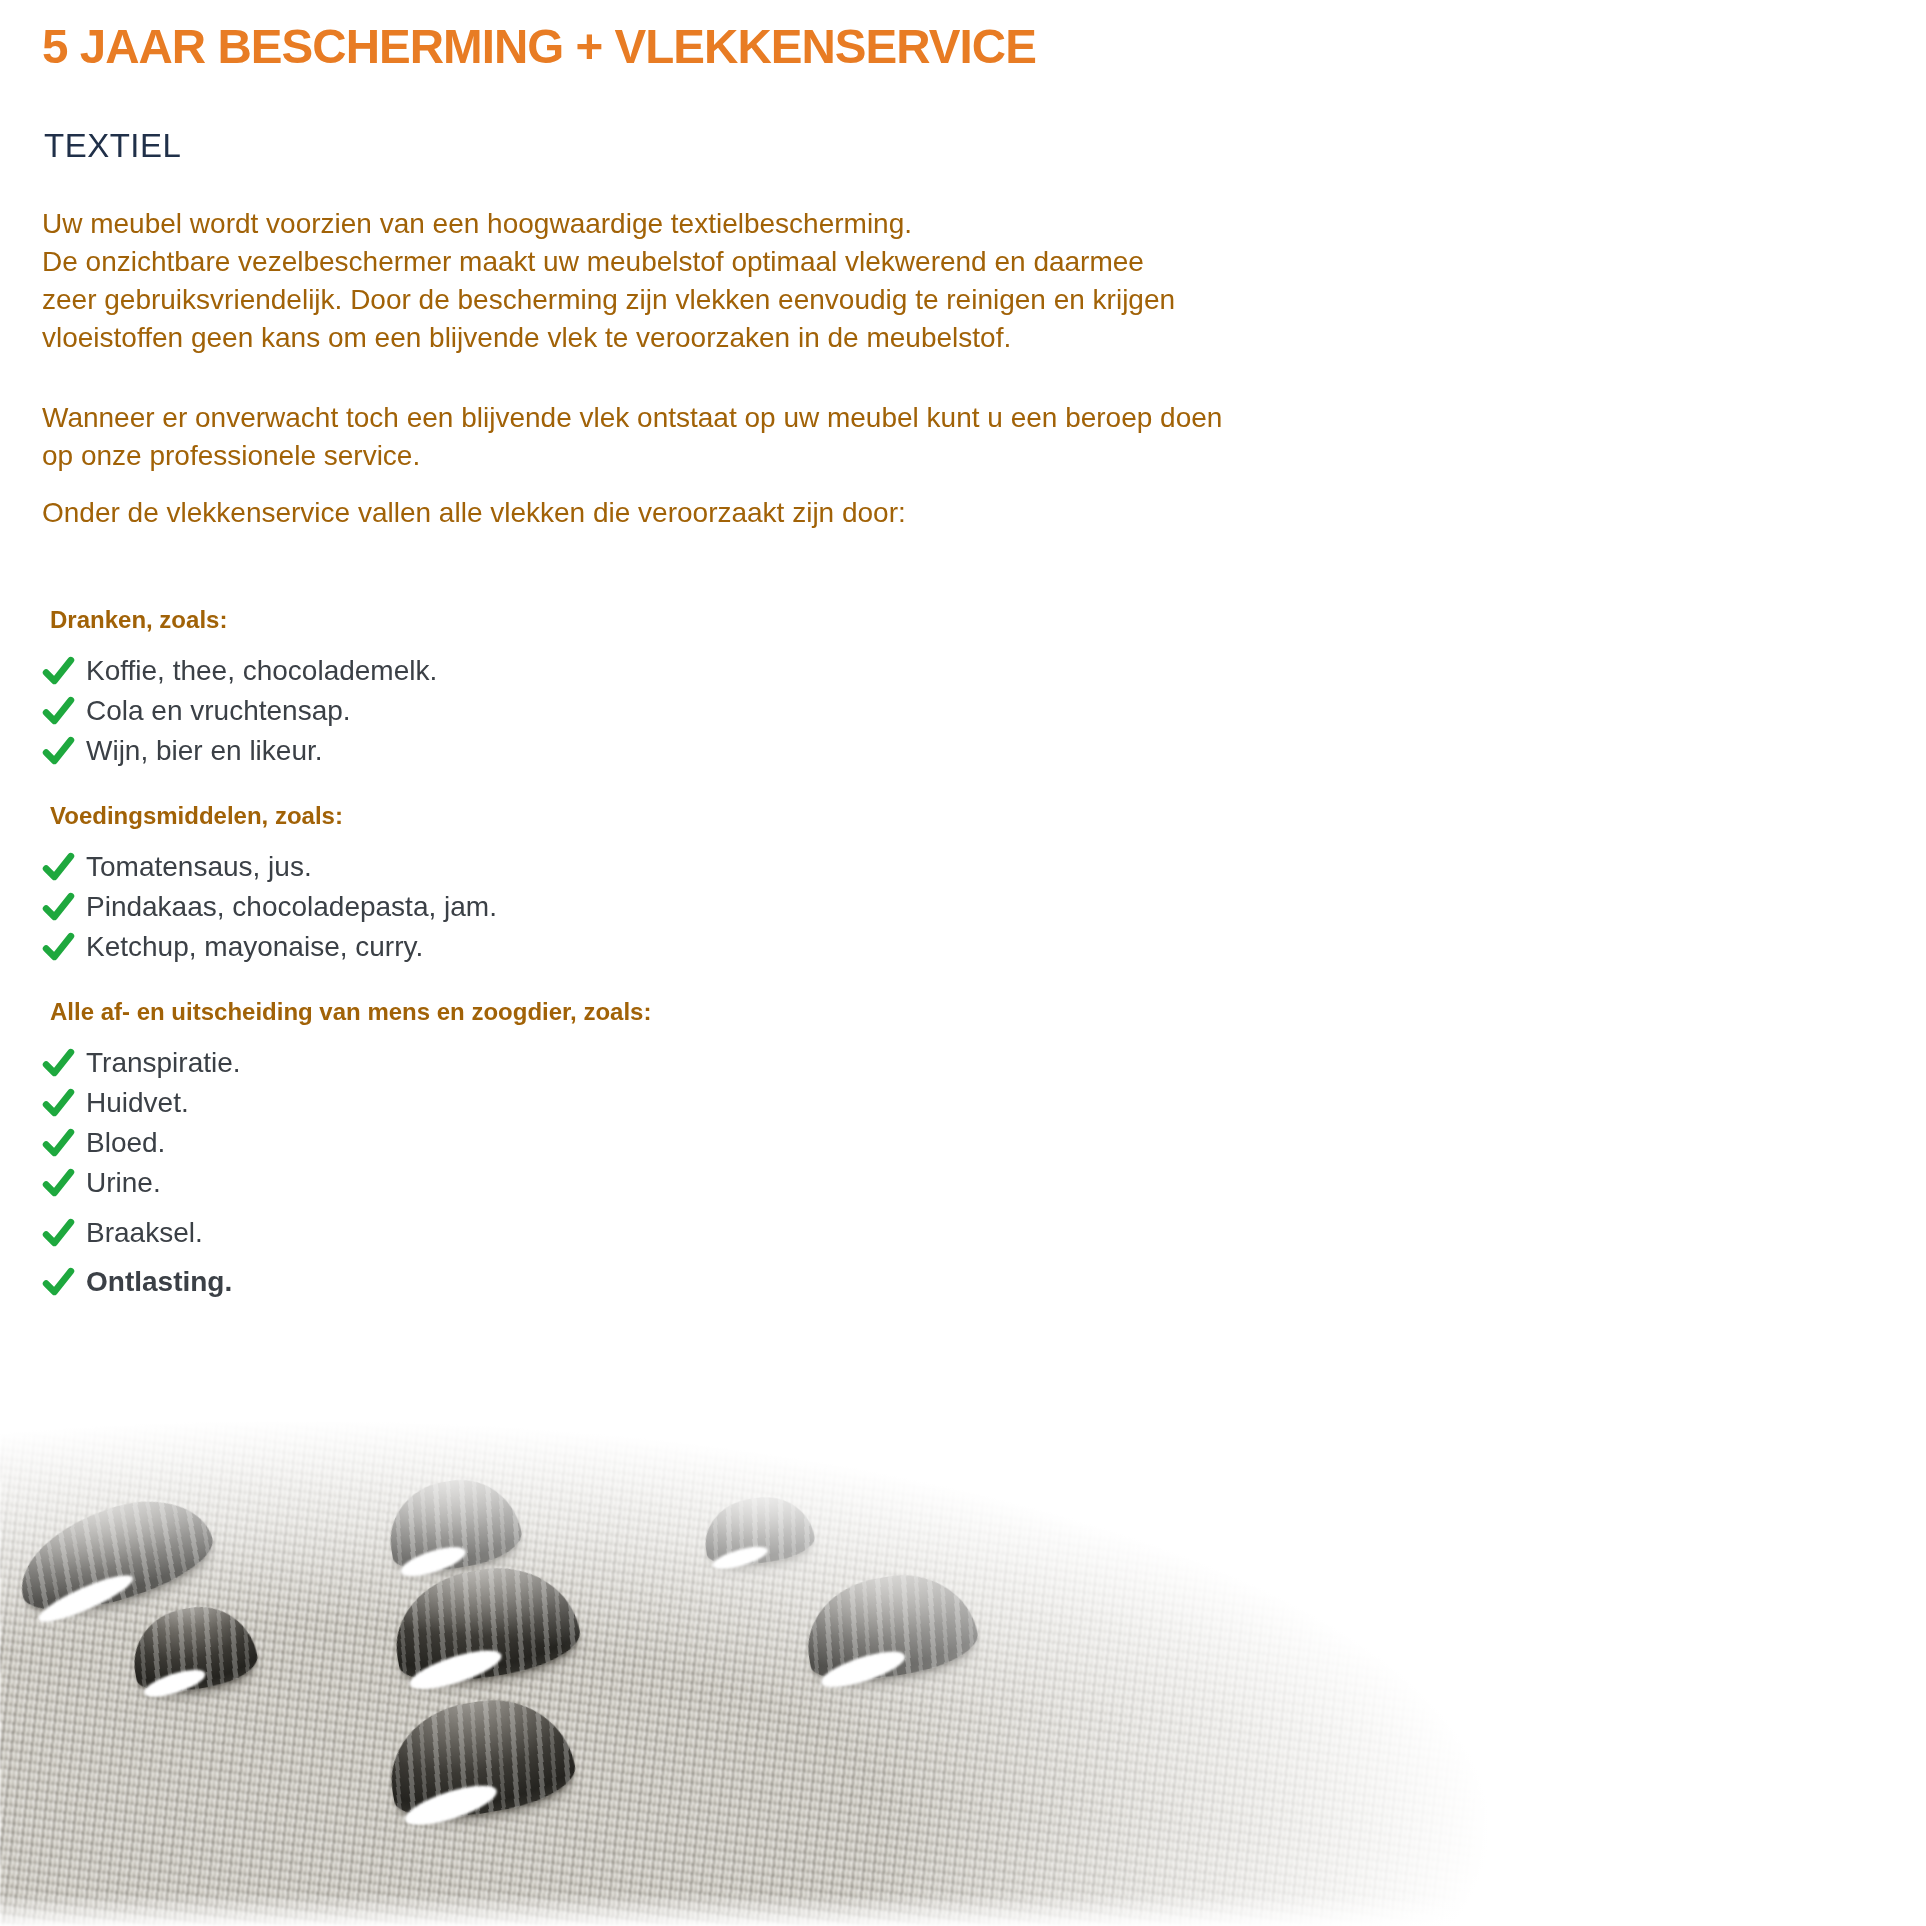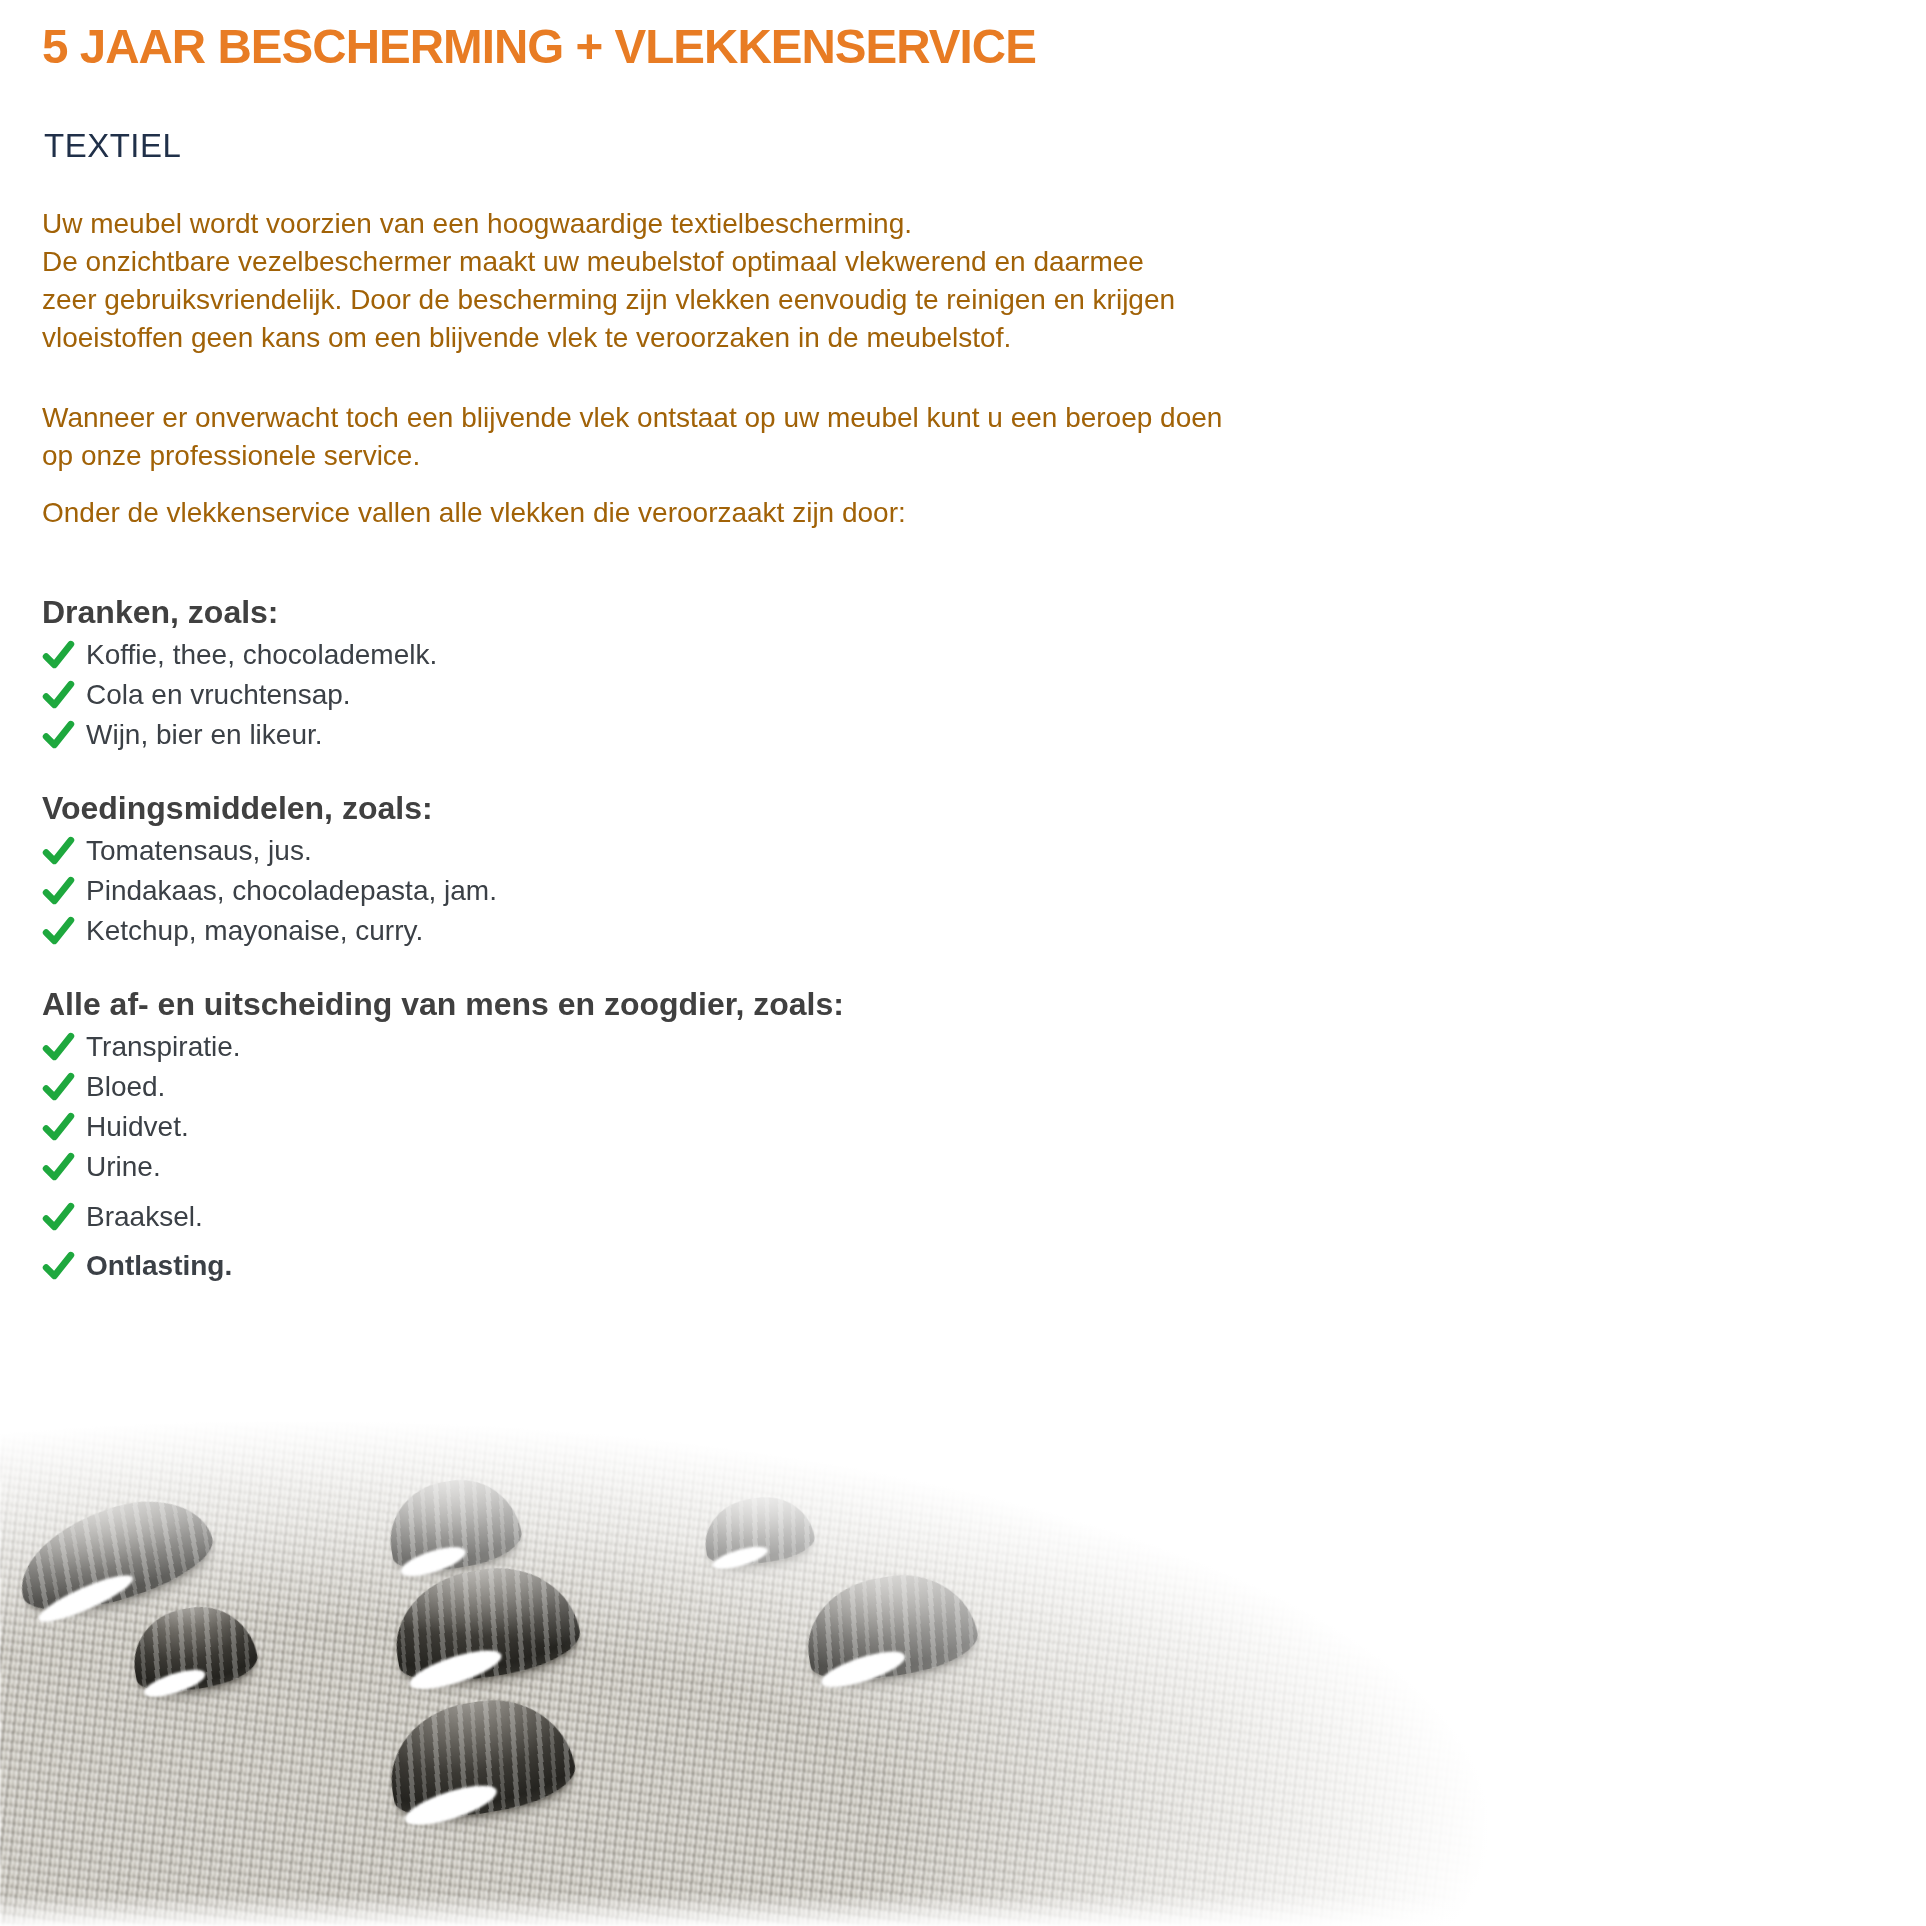--- a/index.html
+++ b/index.html
@@ -42,25 +42,25 @@
   .p1 { top: 205px; }
   .p2 { top: 399px; }
   .p3 { top: 494px; }
 
   
   .checklist { margin: 0; }
   .sec1 { top: 593px; }
   .sec2 { top: 789px; }
   .sec3 { top: 985px; }
   .checklist h3 {
-    margin: 0;
-    font-size: 32px;
+    margin: 8px;
+    font-size: 24px;
     font-weight: 700;
     line-height: 38px;
-    color: #404040;
+    color: #a16207;
     white-space: nowrap;
   }
   .check-item {
     display: flex;
     align-items: flex-end;
     height: 40px;
     white-space: nowrap;
   }
   .check-item.spaced-lg { margin-top: 10px; }
   .check-item.spaced-sm { margin-top: 9px; font-weight: bold; }
@@ -240,29 +240,29 @@
           </svg>
         </span>
       <span class="item-text">Transpiratie.</span>
     </div>
     <div class="check-item">
       <span class="check-icon">
           <svg viewBox="0 0 32 32">
             <polyline points="4,18 12,26 28,6"></polyline>
           </svg>
         </span>
+      <span class="item-text">Huidvet.</span>
+    </div>
+    <div class="check-item">
+      <span class="check-icon">
+          <svg viewBox="0 0 32 32">
+            <polyline points="4,18 12,26 28,6"></polyline>
+          </svg>
+        </span>
       <span class="item-text">Bloed.</span>
-    </div>
-    <div class="check-item">
-      <span class="check-icon">
-          <svg viewBox="0 0 32 32">
-            <polyline points="4,18 12,26 28,6"></polyline>
-          </svg>
-        </span>
-      <span class="item-text">Huidvet.</span>
     </div>
     <div class="check-item">
       <span class="check-icon">
           <svg viewBox="0 0 32 32">
             <polyline points="4,18 12,26 28,6"></polyline>
           </svg>
         </span>
       <span class="item-text">Urine.</span>
     </div>
     <div class="check-item spaced-lg">

